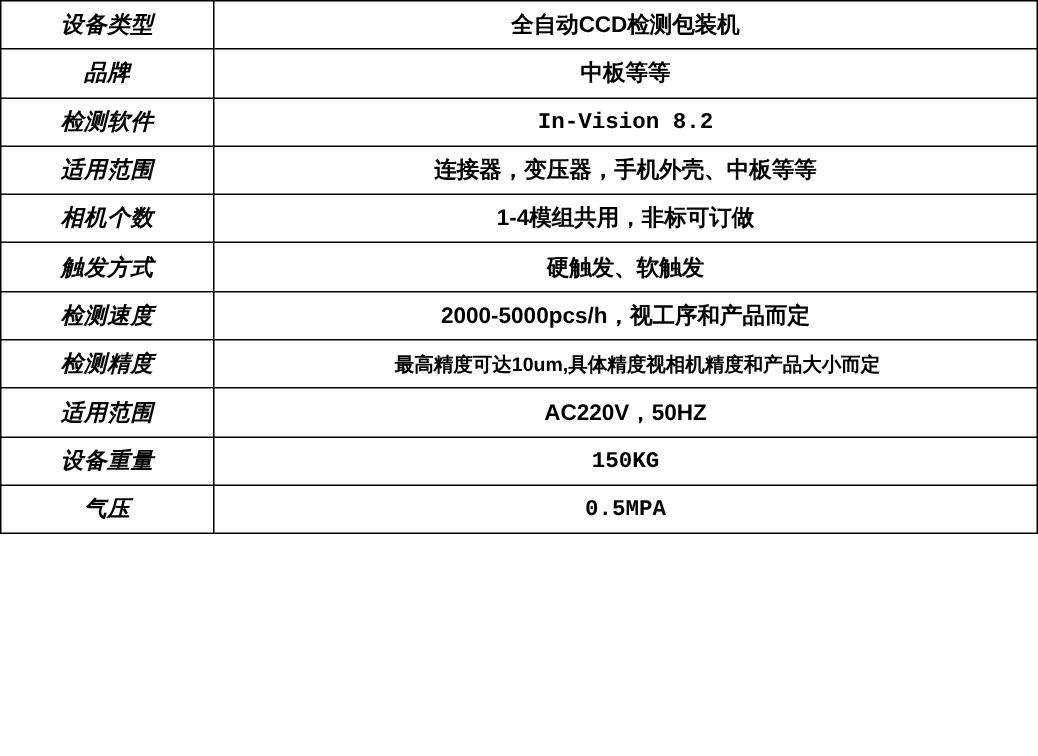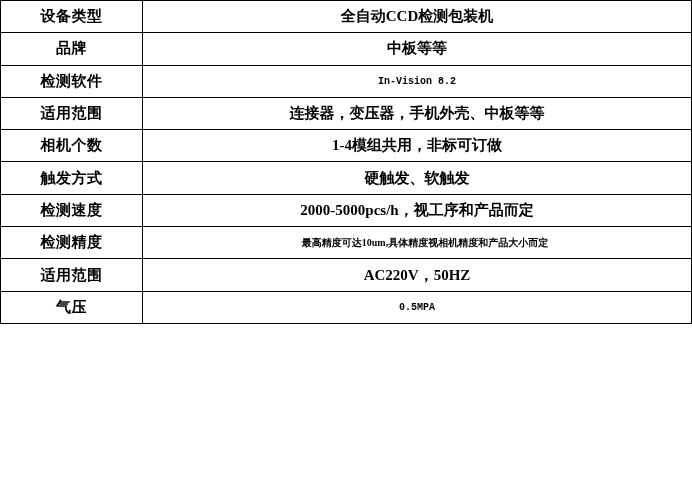--- a/index.html
+++ b/index.html
@@ -28,32 +28,32 @@
     color: #000000;
     font-weight: bold;
     padding: 0 2px;
     overflow: hidden;
     white-space: nowrap;
   }
   .spec-table td.label {
     width: 137px;
     font-size: 15px;
     letter-spacing: 0.5px;
+    font-style: italic;
   }
   .spec-table td.value {
     font-size: 15px;
-    font-family: Liberation Serif, serif;
   }
   .spec-table td.value.small {
-    font-size: 10px;
+    font-size: 13px;
     padding-left: 18px;
   }
   .spec-table td.value.mono {
     font-family: "Liberation Mono", monospace;
-    font-size: 10px;
+    font-size: 15px;
   }
   
   .wrap {
     padding: 0 0 0 0;
   }
 </style>
 </head>
 <body>
 
 <div class="wrap">
@@ -89,19 +89,23 @@
       </tr>
       <tr>
         <td class="label">检测精度</td>
         <td class="value small">最高精度可达10um,具体精度视相机精度和产品大小而定</td>
       </tr>
       <tr>
         <td class="label">适用范围</td>
         <td class="value">AC220V，50HZ</td>
       </tr>
       <tr>
+        <td class="label">设备重量</td>
+        <td class="value mono">150KG</td>
+      </tr>
+      <tr>
         <td class="label">气压</td>
         <td class="value mono">0.5MPA</td>
       </tr>
 
     </tbody>
   </table>
 </div>
 
 </body></html>

